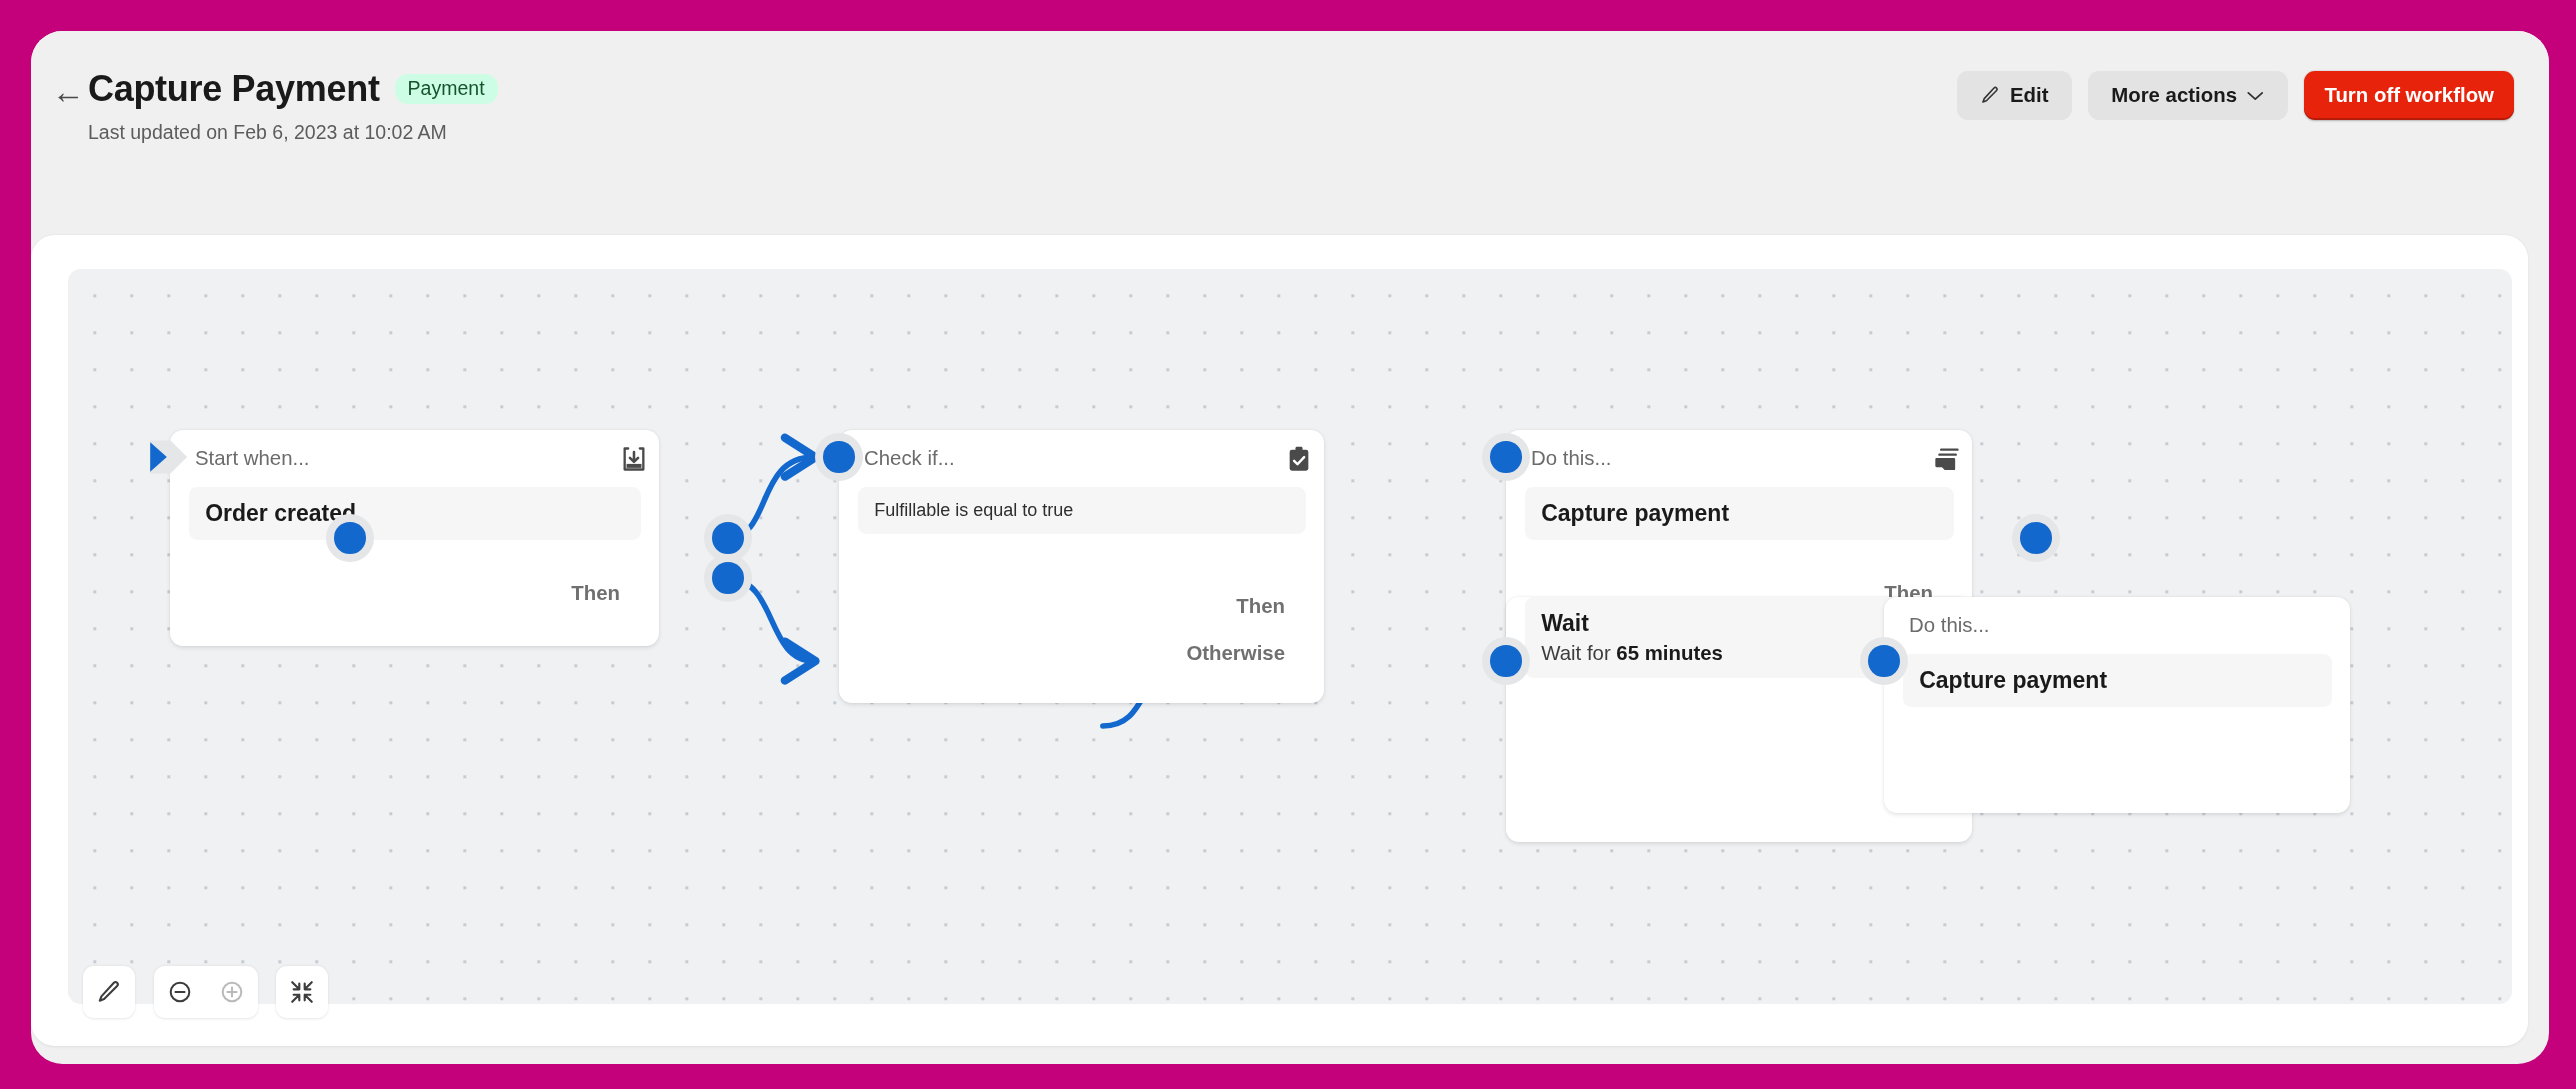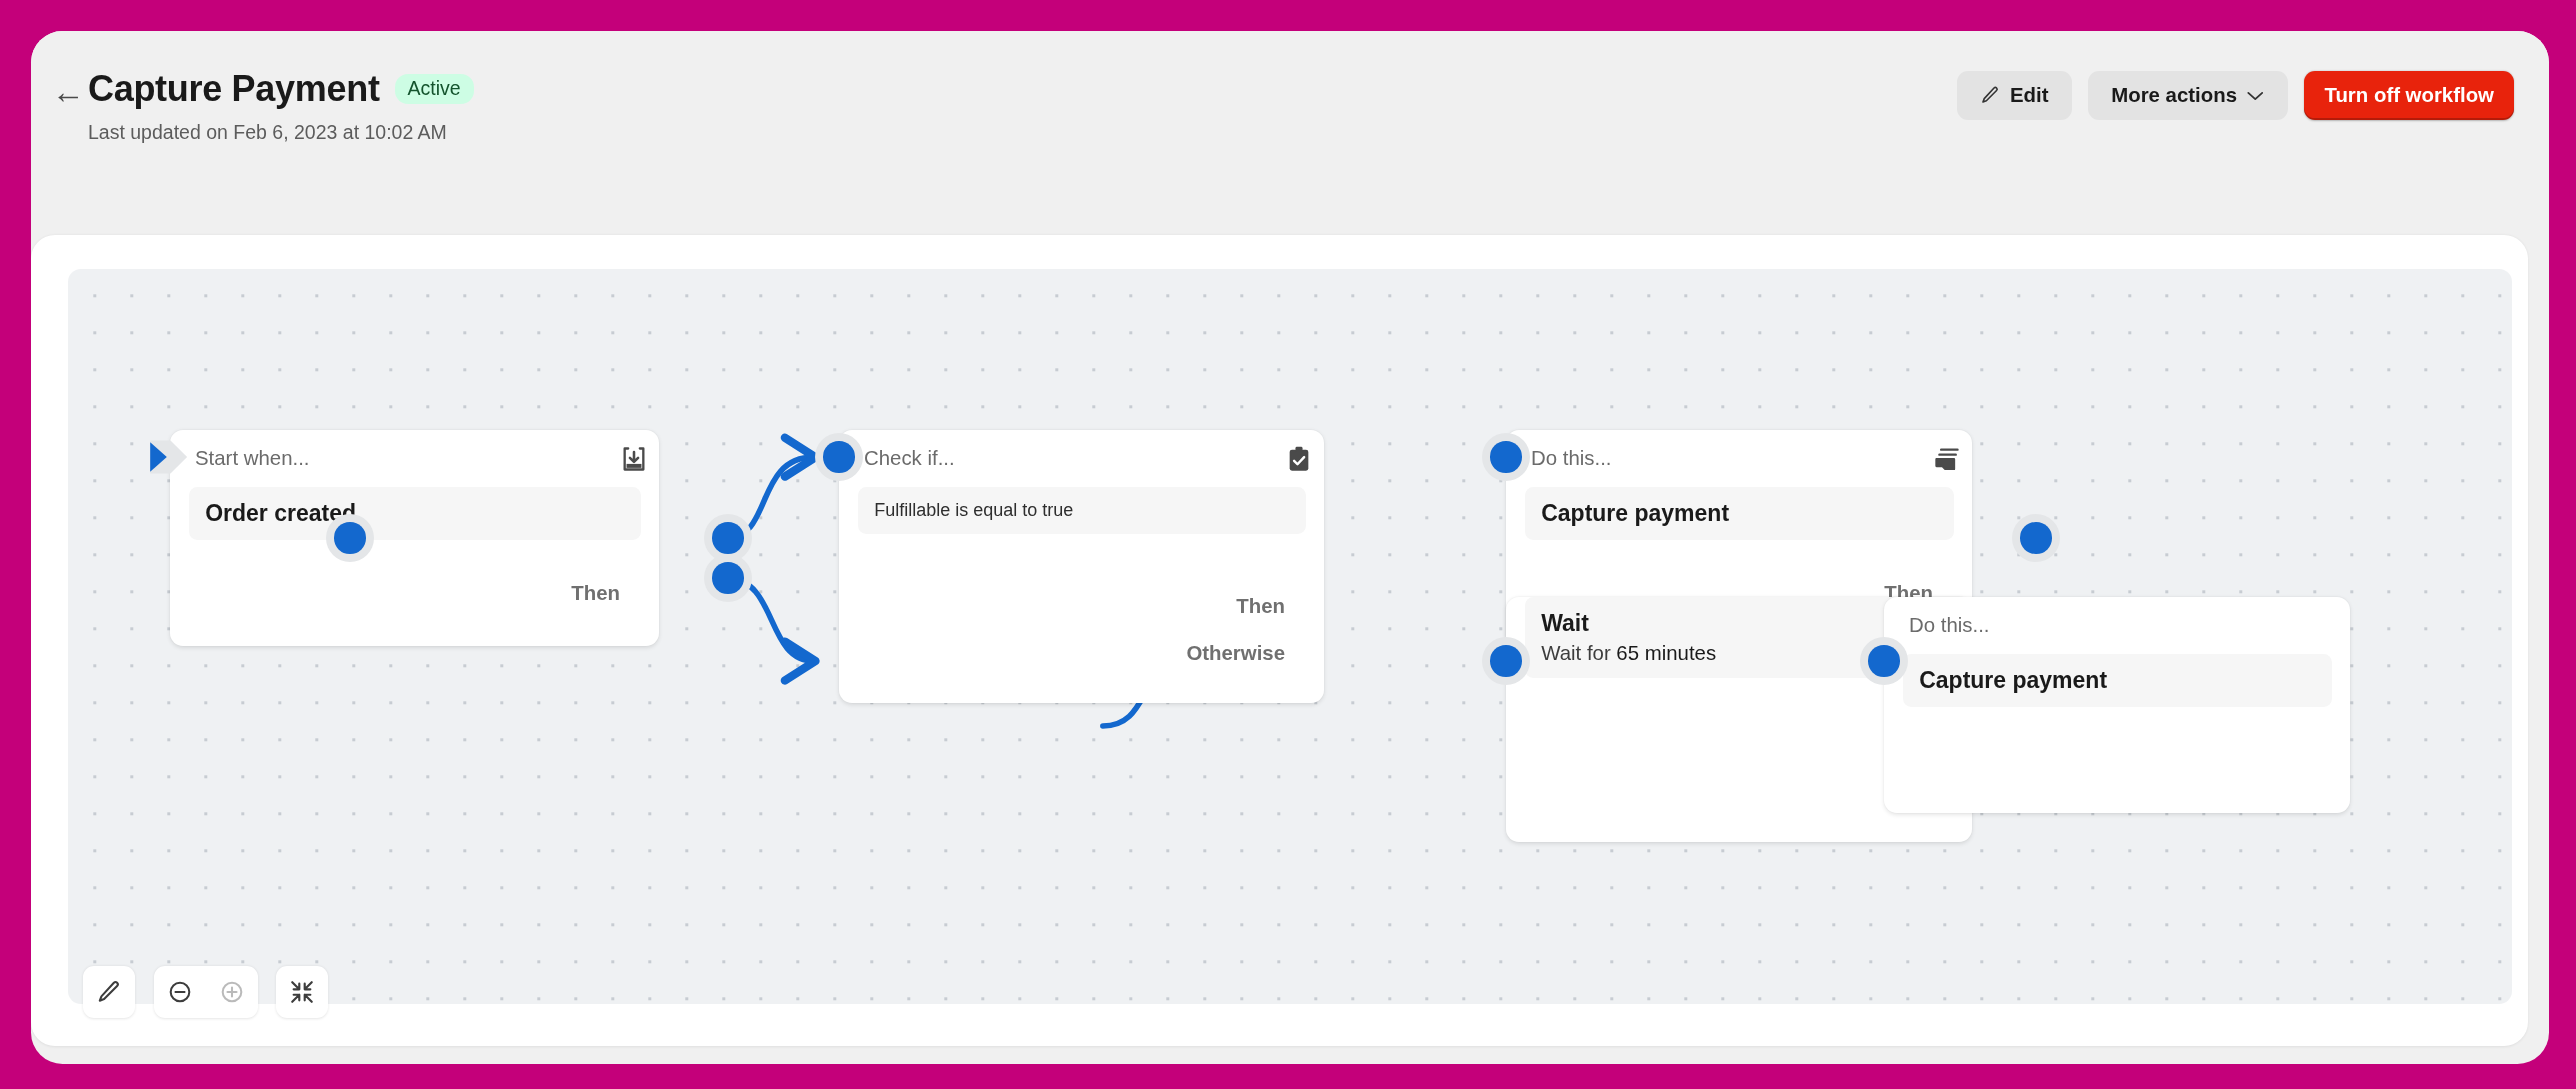--- a/index.html
+++ b/index.html
@@ -158,21 +158,21 @@
   .node-title {
     font-size: 23px;
     font-weight: bold;
     color: #1a1a1a;
   }
   .node-sub {
     font-size: 20.4px;
     color: #3d3d3d;
     margin-top: 4.6px;
   }
-  .node-sub b { font-weight: normal; color:#1a1a1a; }
+  .node-sub b { font-weight: bold; color:#1a1a1a; }
 
   .port-row {
     position: absolute;
     right: 0;
     display: flex;
     align-items: center;
   }
   .port-label {
     font-size: 20.4px;
     font-weight: bold;
@@ -243,21 +243,21 @@
 <body>
 
 <div class="app-frame">
 
   <div class="header">
 
     <div class="back-arrow">←</div>
 
     <div class="title-row">
       <div class="page-title">Capture Payment</div>
-      <div class="status-badge">Active</div>
+      <div class="status-badge">Payment</div>
     </div>
 
     <div class="subtitle">Last updated on Feb 6, 2023 at 10:02 AM</div>
 
     <div class="header-actions">
 
       <button class="btn btn-secondary">
         <span>
           <svg class="pencil-ico" viewBox="0 0 24 24" fill="none" stroke="#333" stroke-width="1.9" stroke-linecap="round" stroke-linejoin="round">
             <path d="M16.5 3.5a2.1 2.1 0 0 1 3 3L7.5 18.5 3.5 20l1.5-4z"></path>

